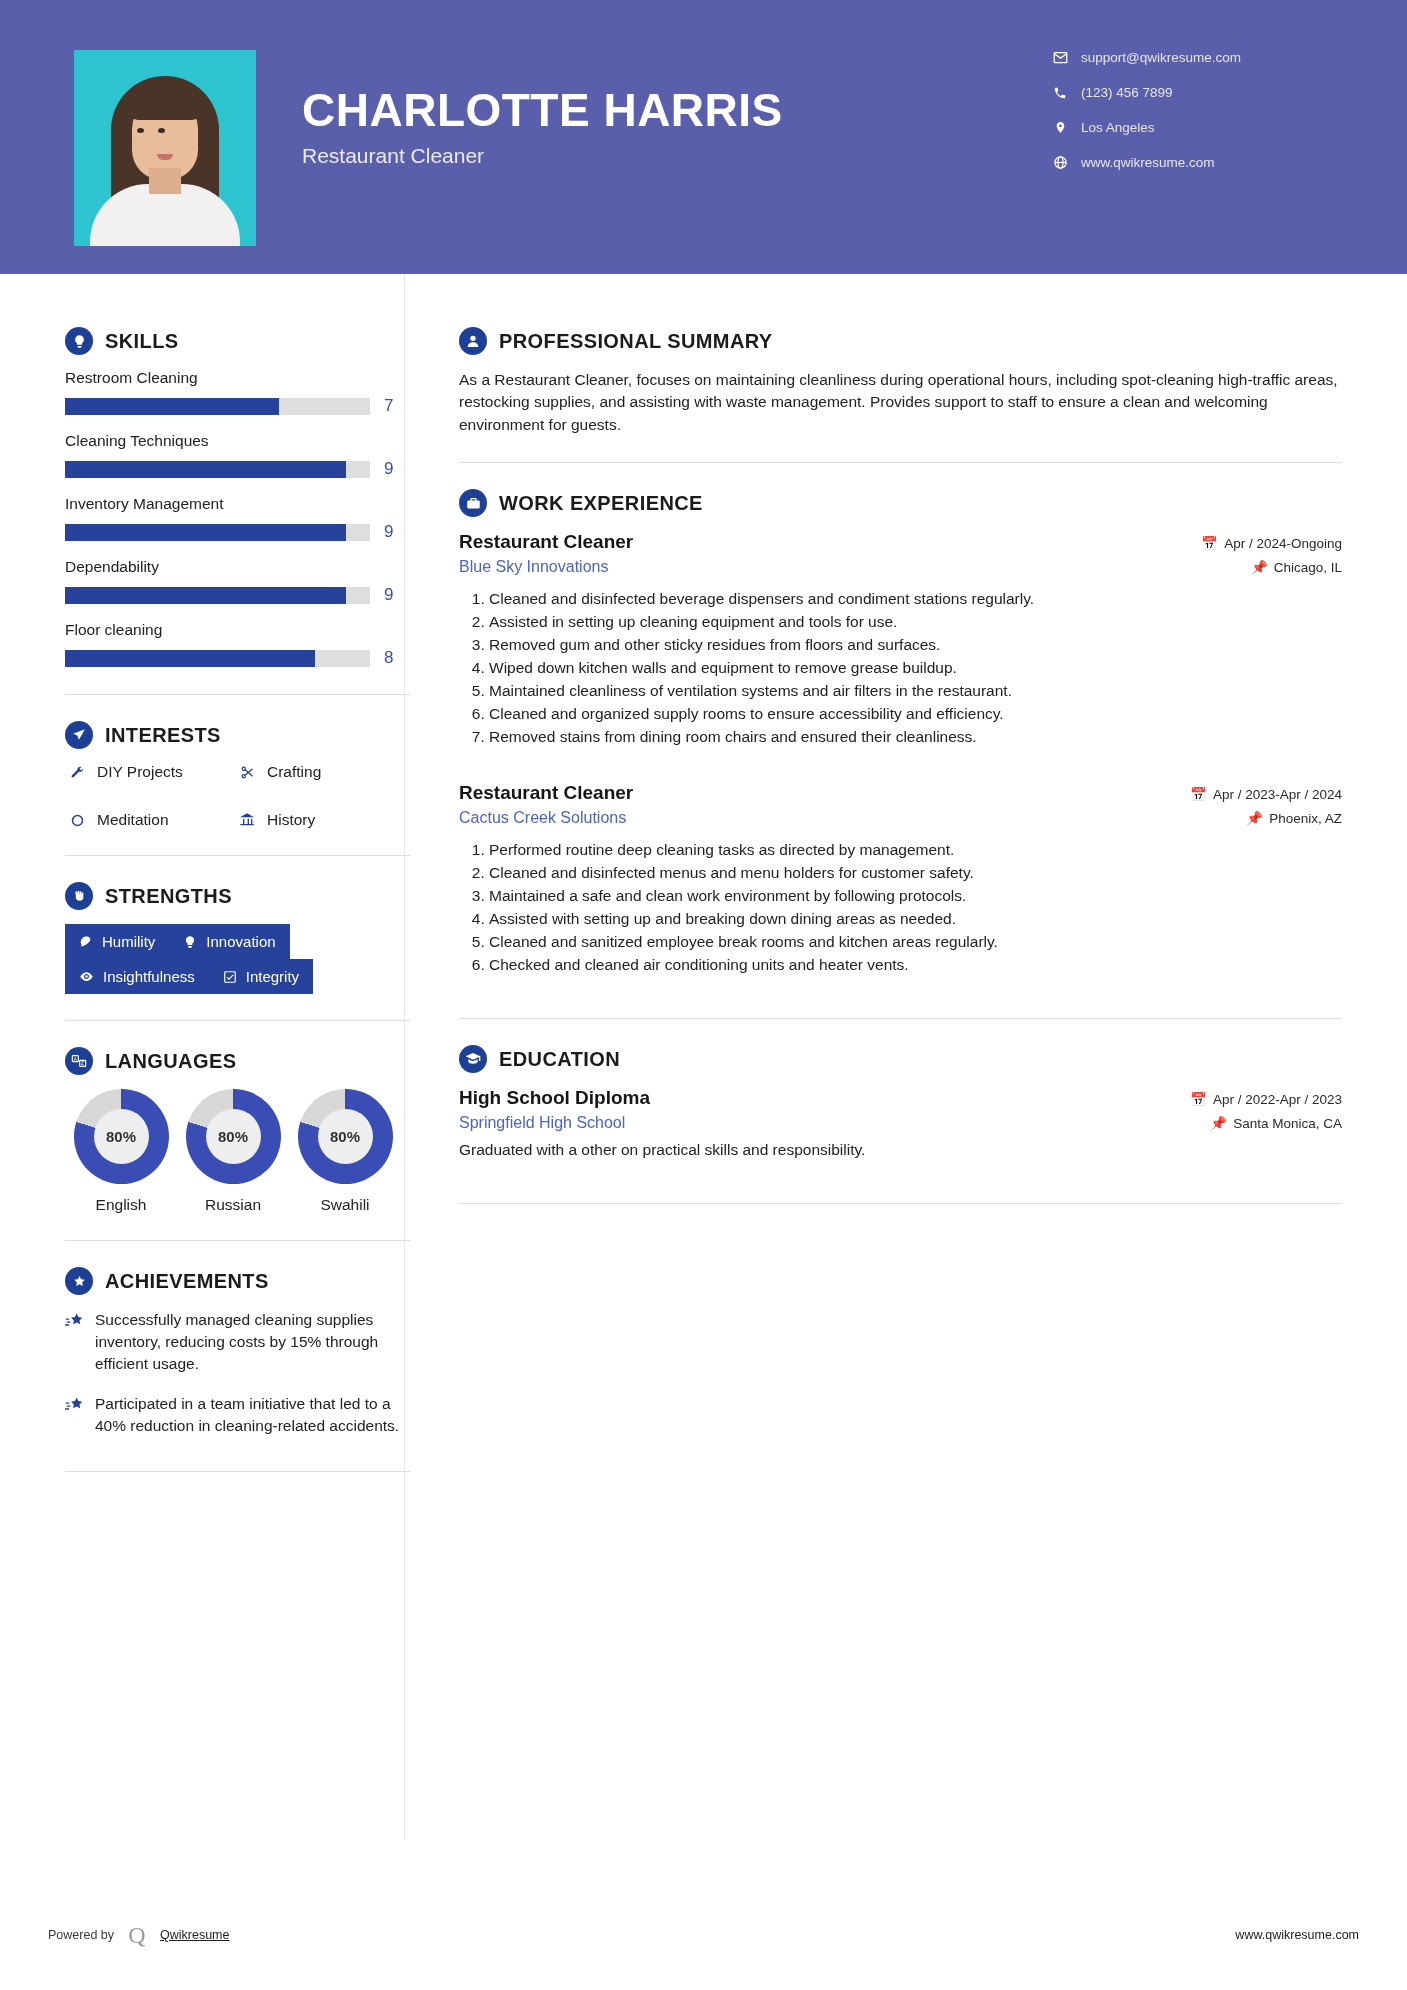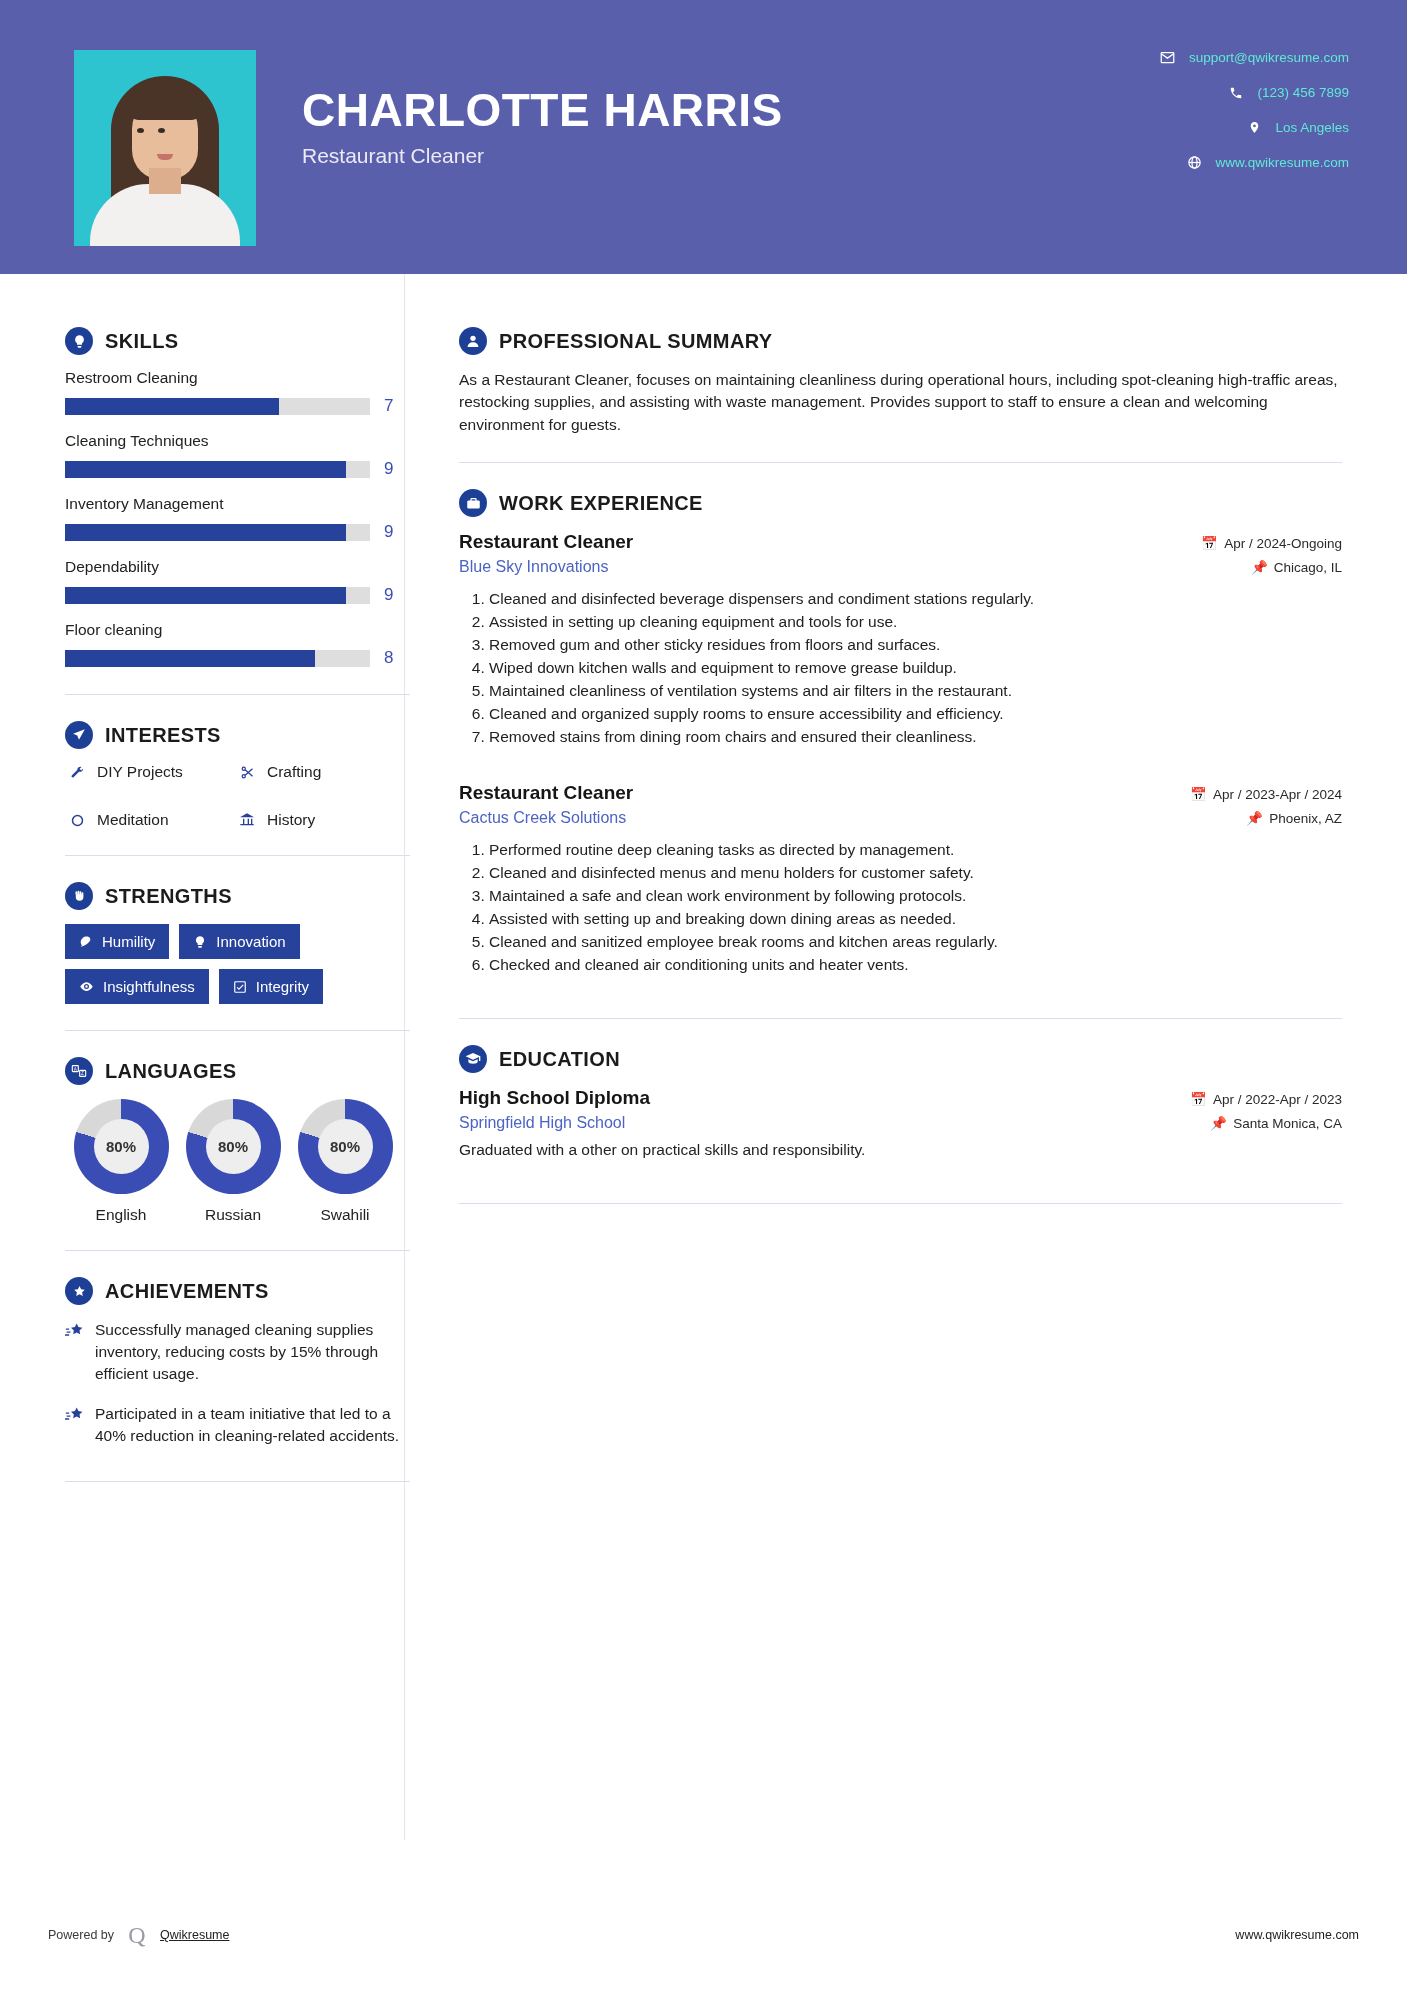--- a/index.html
+++ b/index.html
@@ -125,24 +125,23 @@
   }
   .contacts {
     margin-top: 0;
     padding-top: 0;
     flex: 0 0 auto;
     width: 300px;
   }
   .contact-row {
     display: flex;
     align-items: center;
-    color: #5eead4;
+    color: #e5e5e5;
     font-size: 13.5px;
     margin-bottom: 20px;
-    justify-content: flex-end;
   }
   .contact-row .cicon {
     width: 22px;
     display: inline-flex;
     justify-content: center;
     flex: 0 0 22px;
     color: #ffffff;
   }
   .contact-row .ctext { margin-left: 10px; }
 
@@ -244,21 +243,20 @@
     display: inline-flex;
     justify-content: center;
     color: #27409a;
   }
   .int-item .ilabel { margin-left: 8px; }
 
   
   .str-wrap {
     display: flex;
     flex-wrap: wrap;
-    gap: 10px;
     width: 345px;
   }
   .str-tag {
     background: #26429b;
     color: #ffffff;
     font-size: 15px;
     padding: 9px 14px;
     display: inline-flex;
     align-items: center;
     gap: 9px;

